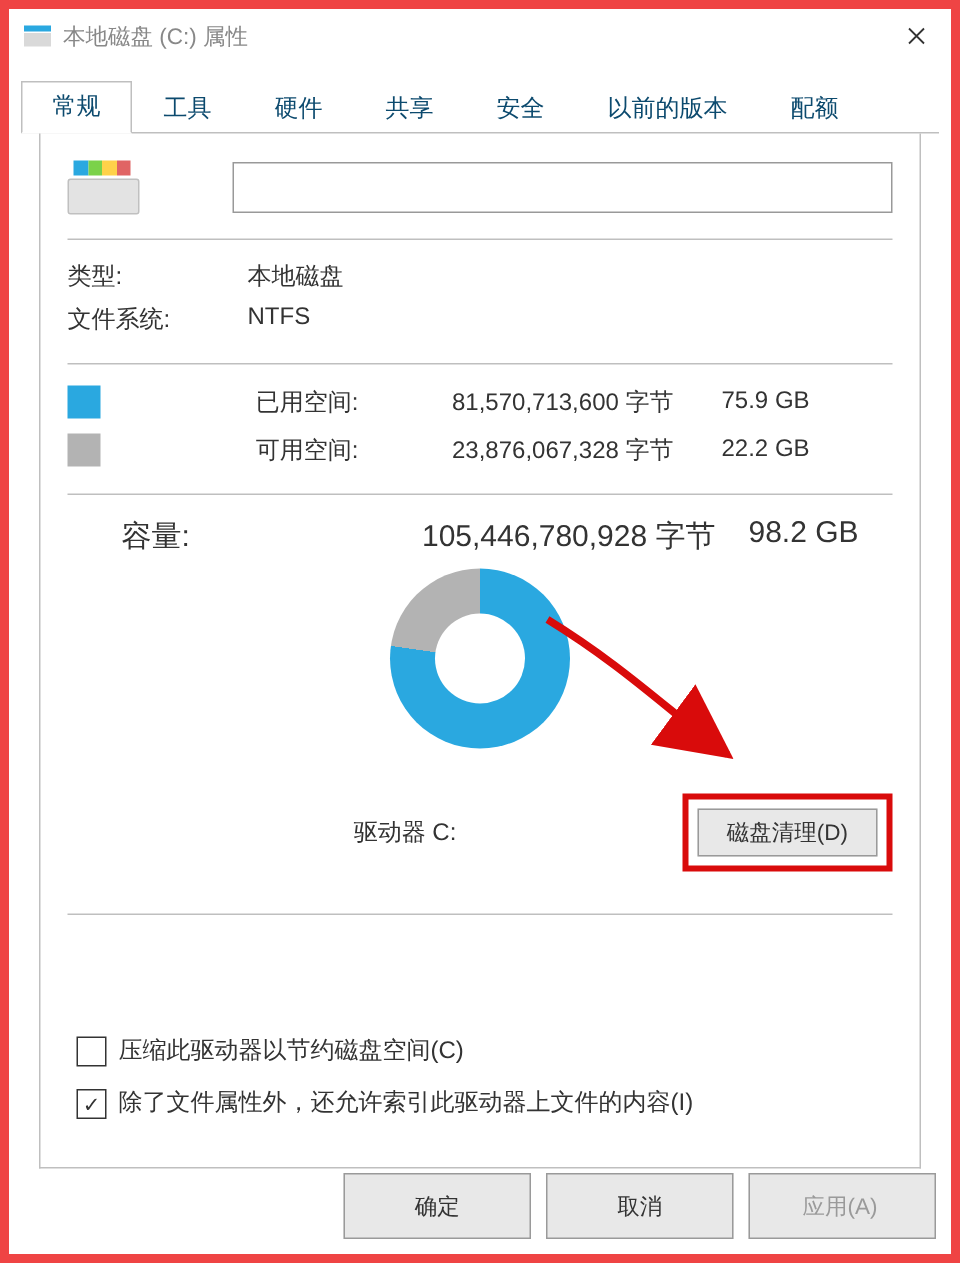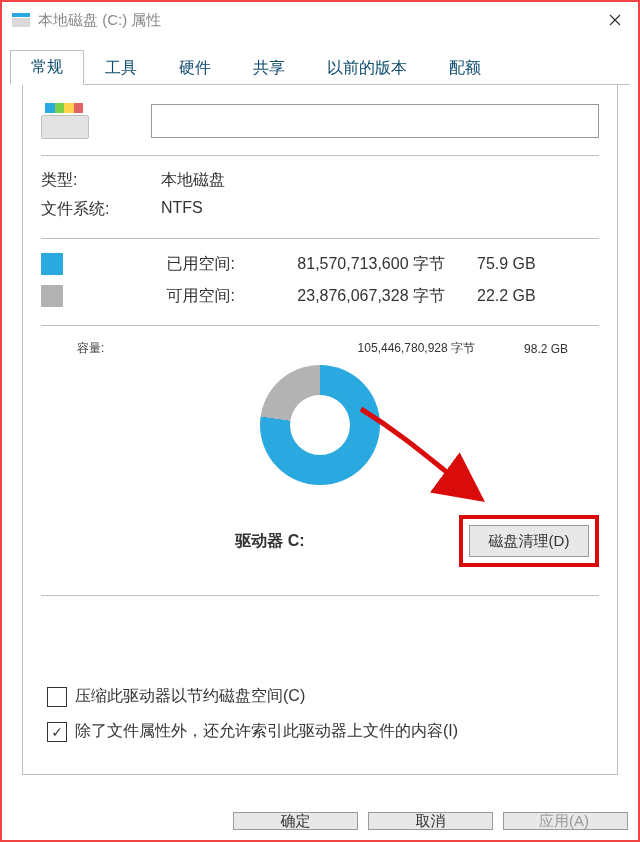--- a/index.html
+++ b/index.html
@@ -9,21 +9,21 @@
     font-size: 15px;
     color: #333;
     background: #fff;
   }
   .window {
     width: 640px;
     height: 842px;
     box-sizing: border-box;
     position: relative;
     background: #fff;
-    border: 2px solid #ef4444;
+    border: 6px solid #ef4444;
   }
   
   .titlebar {
     display: flex;
     align-items: center;
     height: 36px;
     padding: 0 0 0 10px;
     color: #888;
     font-size: 15px;
   }
@@ -162,24 +162,22 @@
     margin-right: 12px;
   }
   .swatch.used { background:#2aa8e0; }
   .swatch.free { background:#b3b3b3; }
   .space-row .label { width: 160px; text-align: right; }
   .space-row .bytes { width: 210px; text-align: right; padding-right: 32px; }
   .space-row .gb { width: 80px; }
 
   .cap-row {
     display: flex;
-    align-items: center;
-    font-size: 12px;
+    font-size: 20px;
     margin: 14px 0 8px 0;
-    gap: 27px;
   }
   .cap-row .label { width: 196px; padding-left: 36px; }
   .cap-row .bytes { width: 200px; text-align: right; padding-right: 22px; }
   .cap-row .gb { width: 80px; }
 
   
   .donut-wrap {
     height: 150px;
     display: flex;
     justify-content: center;
@@ -203,21 +201,20 @@
 
   .drive-letter-row {
     display: flex;
     align-items: center;
     font-size: 16px;
   }
   .drive-letter {
     flex: 1;
     text-align: center;
     margin-left: 40px;
-    font-weight: bold;
   }
   .cleanup-area {
     position: relative;
     padding: 6px;
     border: 4px solid #d90b0b;
   }
   .btn {
     display: inline-flex;
     align-items: center;
     justify-content: center;
@@ -262,21 +259,21 @@
   }
 
   
   .footer {
     position: absolute;
     right: 10px;
     bottom: 10px;
     display: flex;
     gap: 10px;
   }
-  .footer .btn { min-width: 125px; height: 18px; }
+  .footer .btn { min-width: 125px; height: 44px; }
   .btn.disabled { color: #9a9a9a; padding-left: 13px; }
 
   hr.thin {
     border:none;
     border-top:1px solid #bfbfbf;
     margin: 18px 0 14px 0;
   }
 </style>
 </head>
 <body>
@@ -291,20 +288,21 @@
           <path d="M1 1 L11 11 M11 1 L1 11" stroke-width="1.2" fill="none"></path>
         </svg>
     </span>
   </div>
 
   <div class="tabs">
     <div class="tab active">常规</div>
     <div class="tab">工具</div>
     <div class="tab">硬件</div>
     <div class="tab">共享</div>
+    <div class="tab">安全</div>
     <div class="tab">以前的版本</div>
     <div class="tab">配额</div>
   </div>
 
   <div class="panel">
 
     <div class="row">
       <span class="drive-icon">
         <span class="dtop">
             <span></span>

